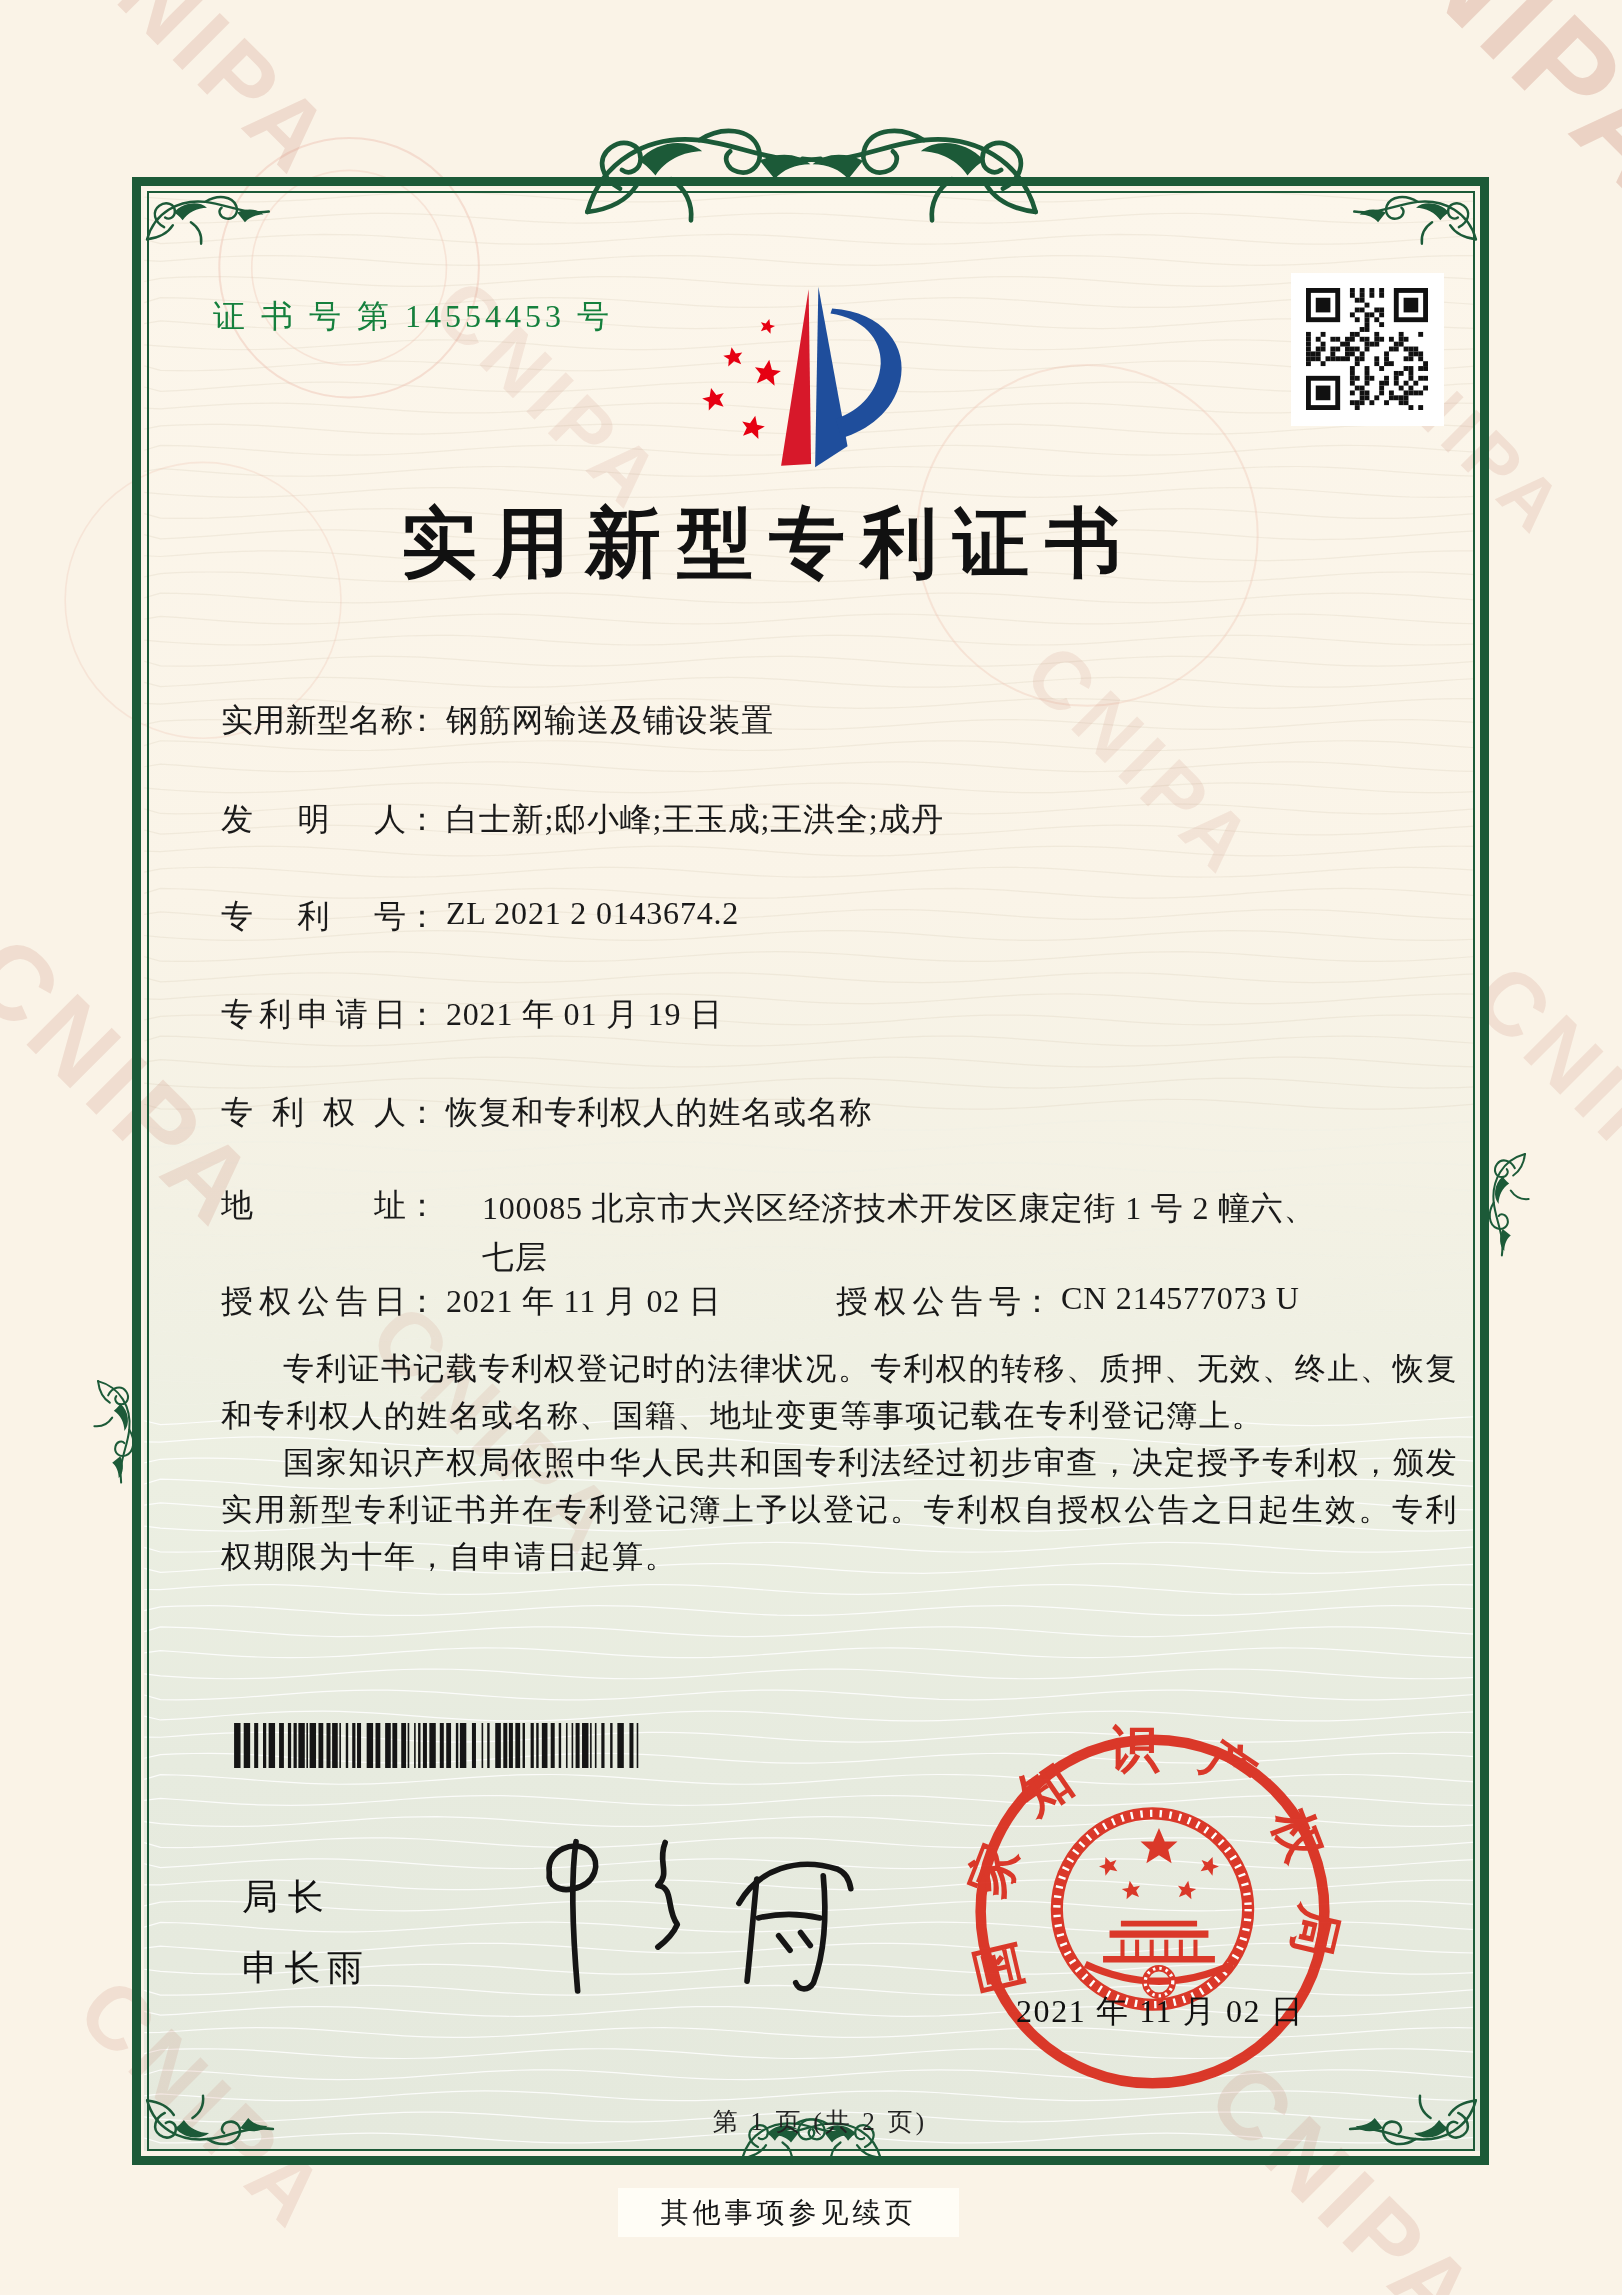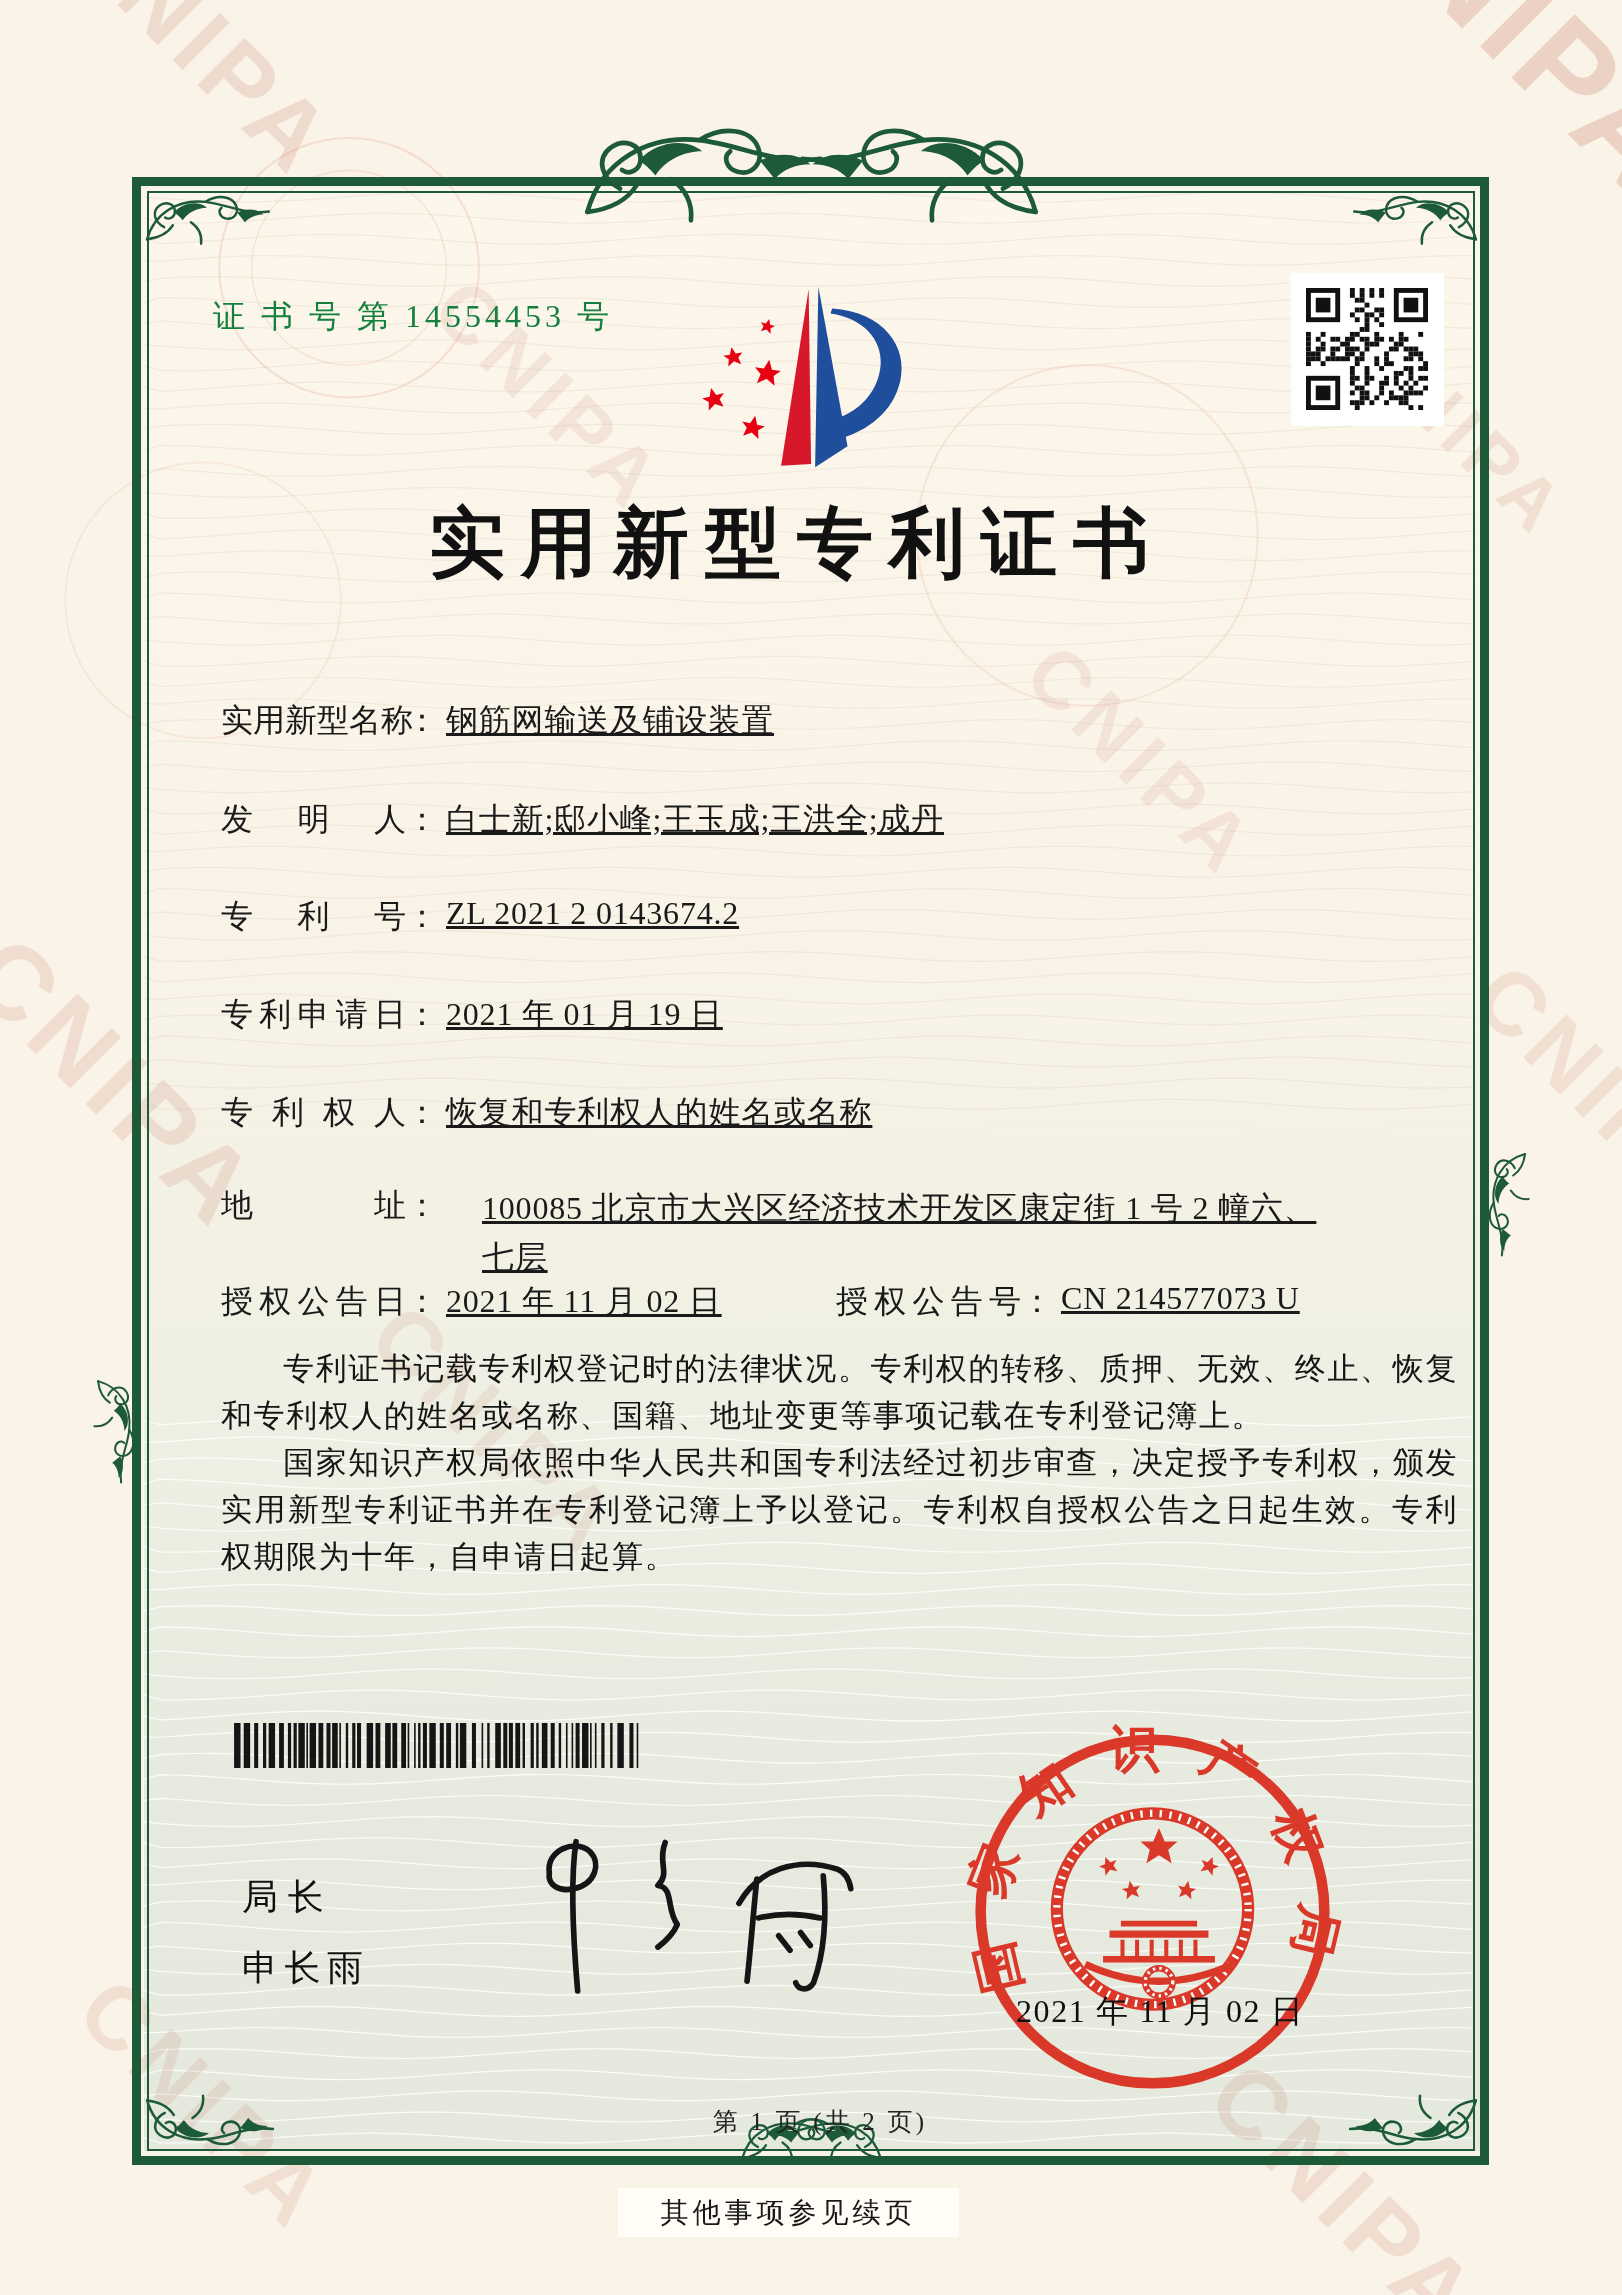--- a/index.html
+++ b/index.html
@@ -22,26 +22,26 @@
   #ornaments{position:absolute;left:0;top:0;z-index:4;pointer-events:none;}
 
   .content{position:absolute;left:0;top:0;width:1623px;height:2295px;z-index:4;color:#1a1a1a;}
 
   .cert-no{position:absolute;left:213px;top:295px;font-size:32px;letter-spacing:4px;color:#15803d;}
   .logo{position:absolute;left:696px;top:260px;}
   .qr-pad{position:absolute;left:1291px;top:273px;width:153px;height:153px;background:#ffffff;}
   .qr-pad svg{position:absolute;left:15.4px;top:15.4px;}
 
   .title{position:absolute;left:0;top:493px;width:1538px;text-align:center;font-size:76px;font-weight:bold;
-         letter-spacing:16px;color:#111;margin-left:28px;}
+         letter-spacing:16px;color:#111;}
 
   .frow{position:absolute;left:221px;font-size:32px;white-space:nowrap;}
   .flabel{display:inline-flex;width:185px;justify-content:space-between;vertical-align:top;}
   .colon{margin-right:8px;vertical-align:top;}
-  .fvalue{vertical-align:top;letter-spacing:0.8px;text-decoration:underline;}
+  .fvalue{vertical-align:top;letter-spacing:0.8px;}
   .addr{display:inline-block;white-space:normal;width:990px;line-height:49px;vertical-align:top;}
   .al{display:block;margin-left:36px;}
   .grant2{position:absolute;left:615px;top:0;white-space:nowrap;}
 
   .paras{position:absolute;left:221px;top:1345px;width:1237px;font-size:31px;line-height:47px;
          text-align:justify;letter-spacing:1.6px;color:#151515;}
   .paras p{margin:0;text-indent:2em;}
 
   #barcode{position:absolute;left:232px;top:1723px;}
 

